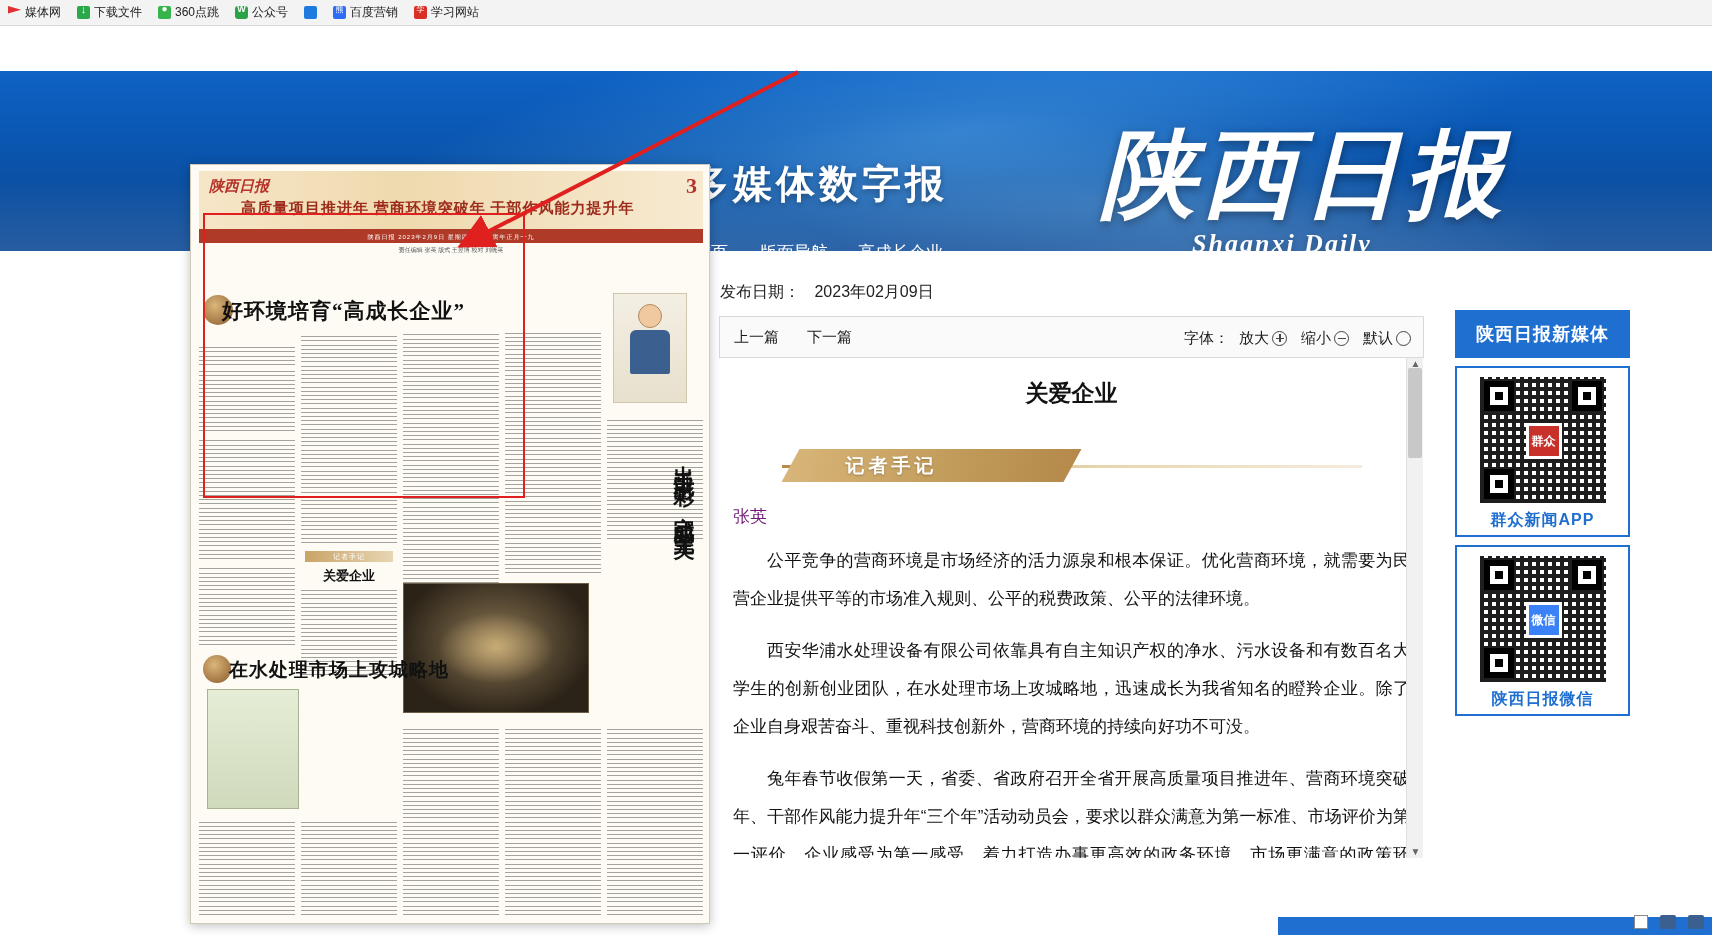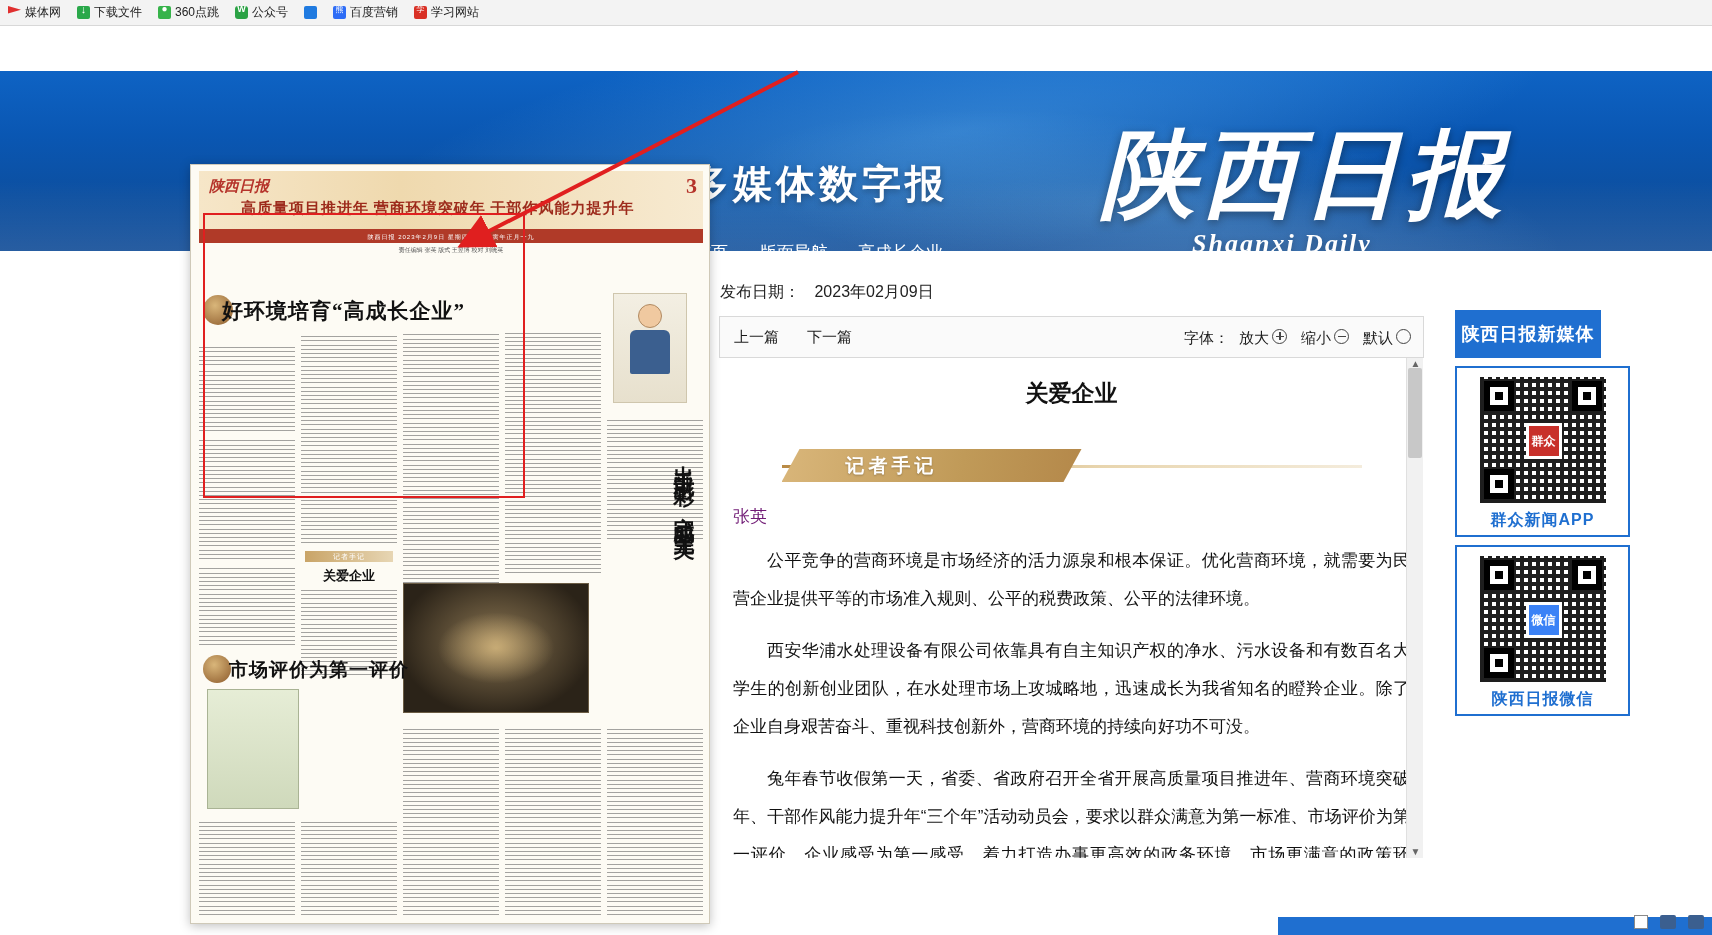--- a/index.html
+++ b/index.html
@@ -135,21 +135,21 @@
   
   .toolbar {
     position: absolute; left: 719px; top: 316px; width: 705px; height: 42px;
     border: 1px solid #d9d9d9; background: #fafafa;
     z-index: 14; display: flex; align-items: center;
   }
   .tb-link {
     font-size: 15px; color: #1a1a1a; cursor: pointer; padding: 0 14px;
   }
   .tb-right { position:absolute; right: 8px; top: 0; height: 42px; display:flex; align-items:center; gap: 6px; font-size: 15px; color:#1a1a1a;}
-  .tb-btn { display:flex; gap:3px; cursor:pointer; padding: 0 4px;}
+  .tb-btn { display:flex; align-items:center; gap:3px; cursor:pointer; padding: 0 4px;}
   .circ {
     display:inline-block; width: 15px; height: 15px; border-radius: 50%;
     border: 1.6px solid #444; position: relative;
   }
   .circ::before{
     content:""; position:absolute; left: 2.6px; top: 6px; width: 8px; height: 1.6px; background:#444;
   }
   .circ.plus::after{
     content:""; position:absolute; left: 6px; top: 2.6px; width: 1.6px; height: 8px; background:#444;
   }
@@ -203,21 +203,21 @@
   }
   .art-scroll .arrow-up{ top:0; }
   .art-scroll .arrow-dn{ bottom:0; }
 
   
   .sidebar {
     position: absolute; left: 1455px; top: 310px; width: 175px;
     z-index: 16;
   }
   .sb-head {
-    width: 146px; height: 48px; background: #1f6fd0;
+    width: 175px; height: 48px; background: #1f6fd0;
     border: 2px solid #1f6fd0;
     color: #fff; font-size: 18px; font-weight: bold;
     display:flex; align-items:center; justify-content:center;
     letter-spacing: 1px;
   }
   .sb-card {
     width: 175px; margin-top: 8px; border: 2px solid #1f6fd0; background:#fff;
     padding: 8px 0 4px 0; display:flex; flex-direction:column; align-items:center;
   }
   .qr {
@@ -544,21 +544,21 @@
         <div class="boy-illus" style="left:6px;top:34px">
           <div class="head"></div>
           <div class="body"></div>
         </div>
         <div class="txtblock" style="position:absolute;top:160px;height:120px;"></div>
         <div class="vertical-slogan" style="right:2px;top:190px">出手就出彩、完成即完美</div>
         <div class="txtblock" style="position:absolute;top:470px;height:186px;"></div>
       </div>
 
       <div class="headline-lead">好环境培育“高成长企业”</div>
-      <div class="sub-head2">市场评价为第一评价</div>
+      <div class="sub-head2">在水处理市场上攻城略地</div>
     </div>
   </div>
 
   <div class="sel-rect"></div>
 
   <svg class="arrow-svg" width="430" height="200" viewBox="0 0 430 200">
     <defs>
       <marker id="ah" markerWidth="9" markerHeight="9" refX="6" refY="4.5" orient="auto">
         <path d="M0,0 L9,4.5 L0,9 z" fill="#e01f1f"></path>
       </marker>

